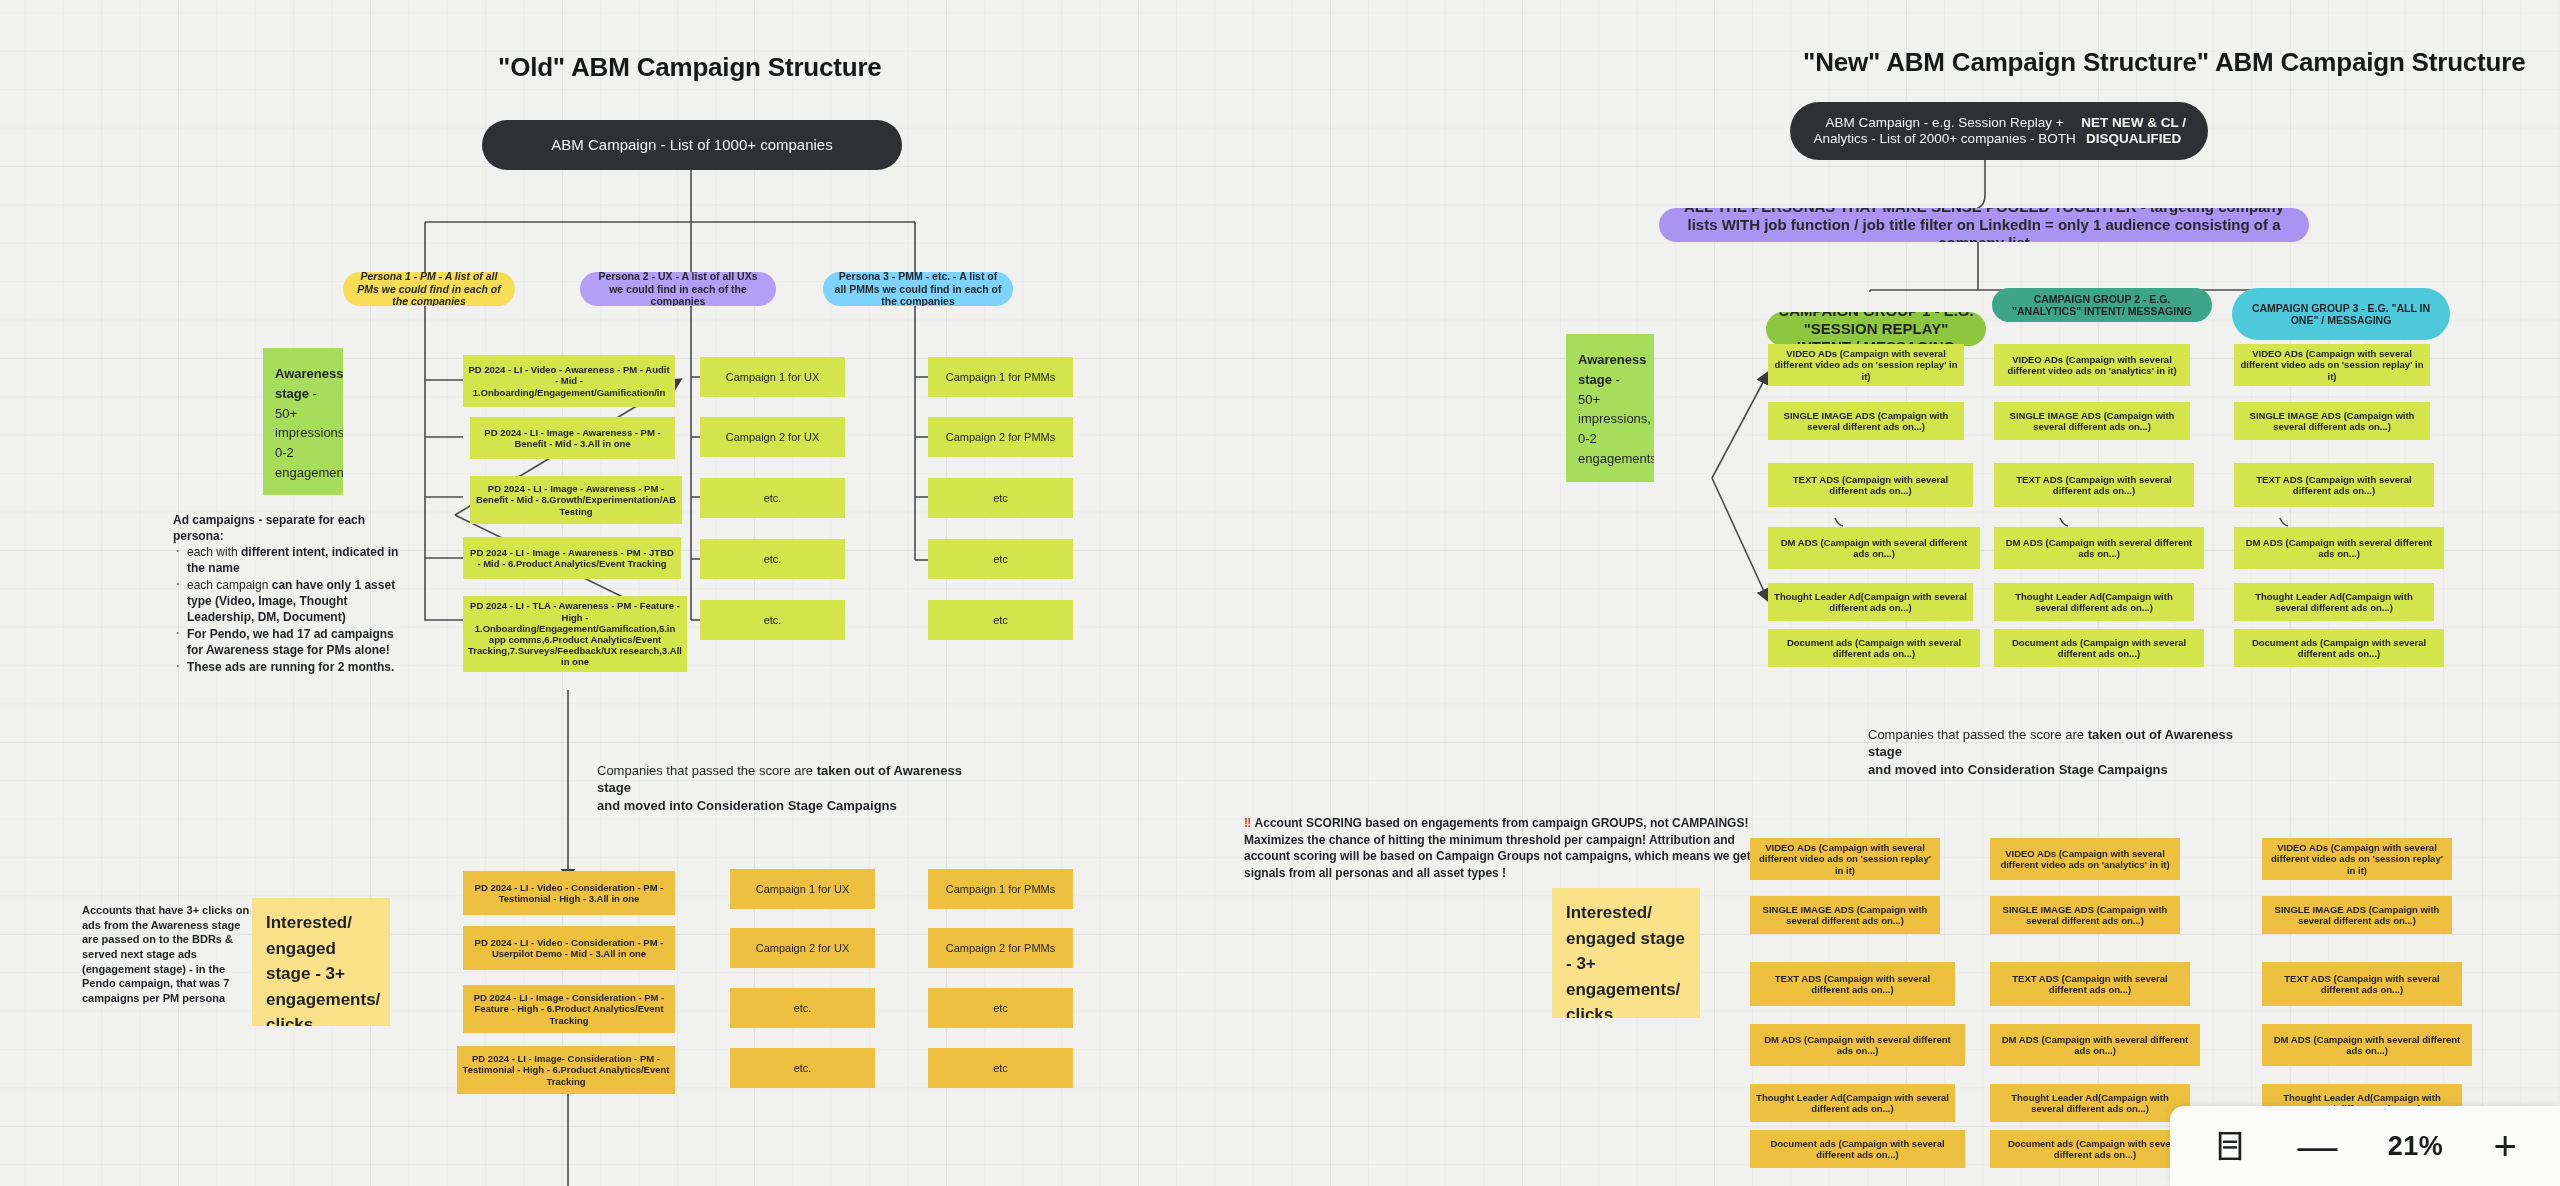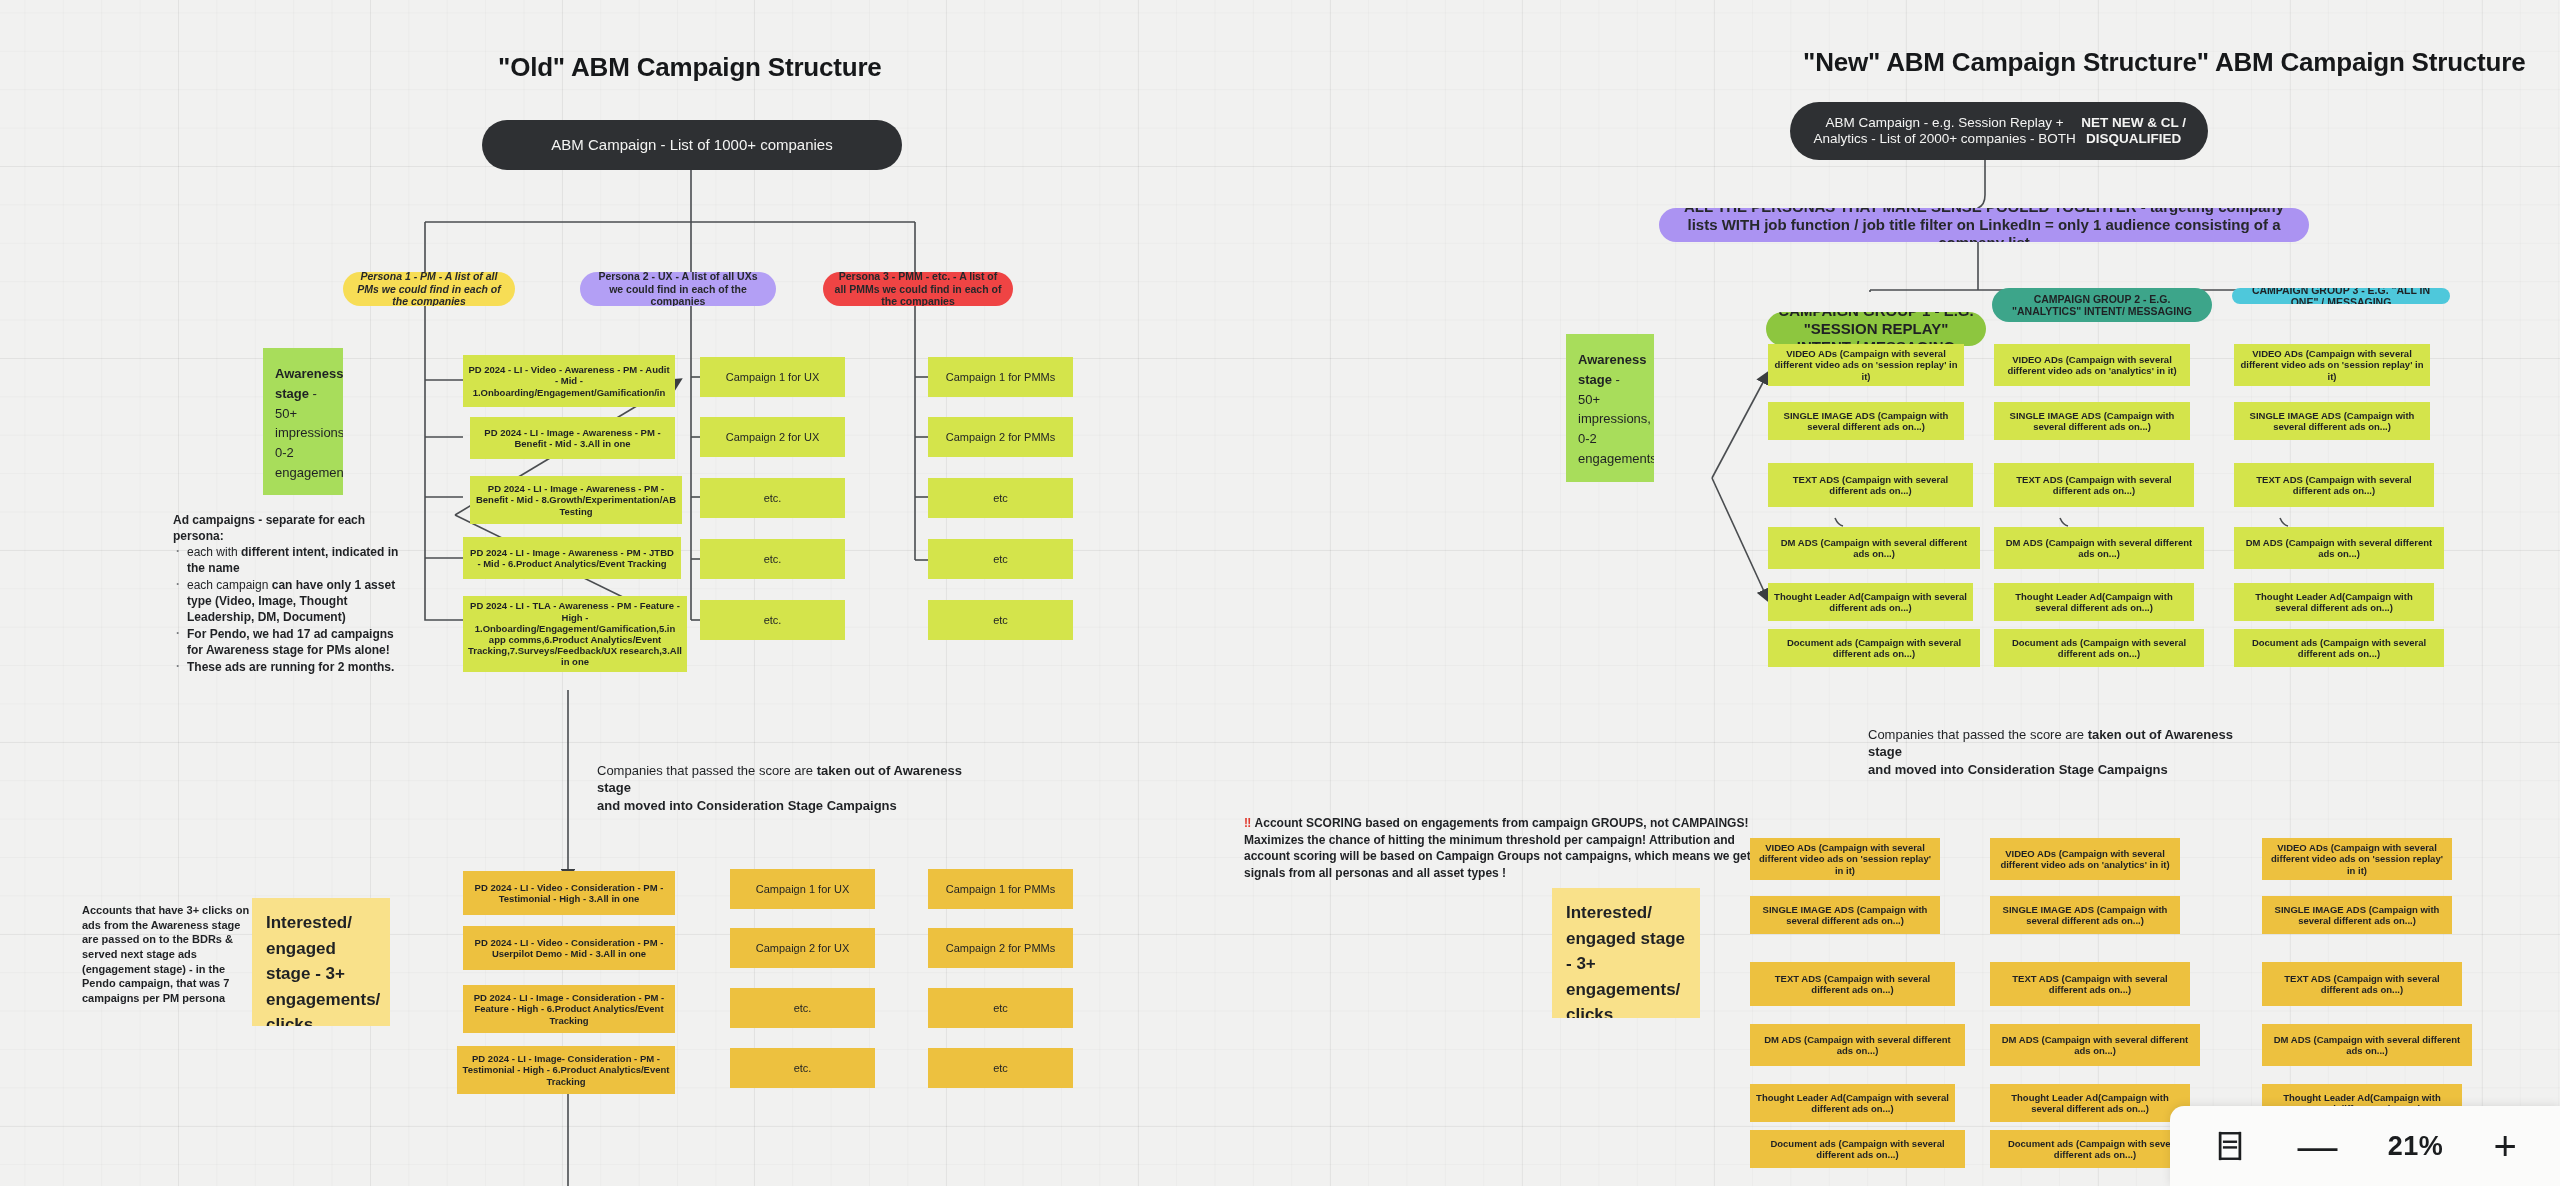--- a/index.html
+++ b/index.html
@@ -26,21 +26,21 @@
     overflow:hidden;
   }
   .title{
     position:absolute;font-weight:bold;color:#16181a;
     letter-spacing:-0.2px;white-space:nowrap;
   }
   .pill{border-radius:999px;}
   .dark{background:#2e3033;color:#f4f4f3;}
   .yellowP{background:#f7dd55;color:#26282b;font-weight:bold;}
   .purpleP{background:#b39ff5;color:#26282b;font-weight:bold;}
-  .blueP{background:#ef4444;color:#26282b;font-weight:bold;}
+  .blueP{background:#7dd3fc;color:#26282b;font-weight:bold;}
   .purpleBar{background:#ab93f2;color:#26282b;font-weight:bold;}
   .grp1{background:#8dc63f;color:#1f2124;font-weight:bold;}
   .grp2{background:#3da58a;color:#1f2124;font-weight:bold;}
   .grp3{background:#4ec8db;color:#1f2124;font-weight:bold;}
   .lime{background:#d4e44b;color:#1f2124;}
   .limeB{background:#d4e44b;color:#1f2124;font-weight:bold;}
   .orange{background:#edc13f;color:#1f2124;}
   .orangeB{background:#edc13f;color:#1f2124;font-weight:bold;}
   .sticky{background:#f9e18a;color:#1f2124;font-weight:bold;}
   .stickyGreen{background:#a8dd5b;}
@@ -187,21 +187,21 @@
 <div class="node orange" style="left:928px;top:1048px;width:145px;height:40px;font-size:11px;">etc</div>
 
 <div class="title" style="left:1803px;top:47px;font-size:26px;">"New" ABM Campaign Structure" ABM Campaign Structure</div>
 
 <div class="node pill dark" style="left:1790px;top:102px;width:418px;height:58px;font-size:13.5px;padding:0 20px;">ABM Campaign - e.g. Session Replay + Analytics  - List of 2000+ companies - BOTH <b>NET NEW &amp; CL / DISQUALIFIED</b></div>
 
 <div class="node pill purpleBar" style="left:1659px;top:208px;width:650px;height:34px;font-size:15px;padding:0 14px;">ALL THE PERSONAS THAT MAKE SENSE POOLED TOGEHTER -  targeting company lists WITH job function / job title filter on LinkedIn = only 1 audience consisting of a company list</div>
 
 <div class="node pill grp1" style="left:1766px;top:288px;width:220px;height:34px;font-size:15px;padding:0 10px;margin-top:24px;">CAMPAIGN GROUP 1 - E.G. "SESSION REPLAY" INTENT  / MESSAGING</div>
 <div class="node pill grp2" style="left:1992px;top:288px;width:220px;height:34px;font-size:10.5px;padding:0 10px;">CAMPAIGN GROUP 2 - E.G. "ANALYTICS" INTENT/ MESSAGING</div>
-<div class="node pill grp3" style="left:2232px;top:288px;width:218px;height:16px;font-size:10.5px;padding:0 10px;">CAMPAIGN GROUP 3 - E.G. "ALL IN ONE" / MESSAGING</div>
+<div class="node pill grp3" style="left:2232px;top:288px;width:218px;height:52px;font-size:10.5px;padding:0 10px;">CAMPAIGN GROUP 3 - E.G. "ALL IN ONE" / MESSAGING</div>
 
 <div class="node stickyGreen" style="left:1566px;top:334px;width:88px;height:148px;font-size:13px;display:block;padding:16px 12px 0 12px;text-align:left;line-height:1.52;">
   <b>Awareness stage</b><span> - 50+ impressions, 0-2 engagements/clicks</span>
 </div>
 
 <div class="node limeB" style="left:1768px;top:344px;width:196px;height:42px;font-size:9.5px;padding:0 5px;">VIDEO ADs (Campaign with several different video ads on 'session replay' in it)</div>
 <div class="node limeB" style="left:1768px;top:402px;width:196px;height:38px;font-size:9.5px;padding:0 5px;">SINGLE IMAGE ADS (Campaign with several different ads on...)</div>
 <div class="node limeB" style="left:1768px;top:463px;width:205px;height:44px;font-size:9.5px;padding:0 5px;">TEXT ADS (Campaign with several different ads on...)</div>
 <div class="node limeB" style="left:1768px;top:527px;width:212px;height:42px;font-size:9.5px;padding:0 5px;">DM ADS (Campaign with several different ads on...)</div>
 <div class="node limeB" style="left:1768px;top:583px;width:205px;height:38px;font-size:9.5px;padding:0 5px;">Thought Leader Ad(Campaign with several different ads on...)</div>

